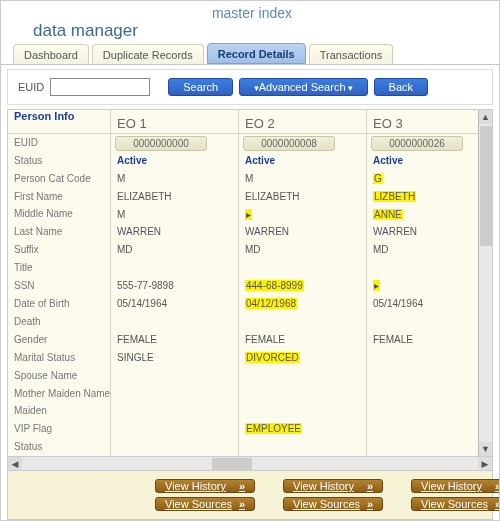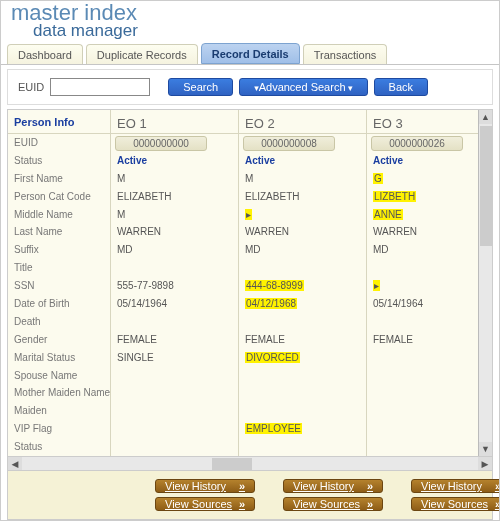--- a/index.html
+++ b/index.html
@@ -9,26 +9,26 @@
     background: #fff;
     width: 500px;
     height: 521px;
     overflow: hidden;
     border: 1px solid #ccc;
     position: relative;
   }
   .logo {
     padding: 3px 6px 4px 10px;
   }
-  .logo-top { color: #5b8ab5; font-size: 22px; font-weight:300; line-height:18px;}
+  .logo-top { color: #5b8ab5; font-size: 14px; font-weight:300; line-height:18px;text-align:center;}
   .logo-bottom { color: #3a6a9a; font-size: 17px; font-weight:500; line-height:17px; margin-left:22px;}
   .tabs {
     display: flex;
     gap: 3px;
-    padding: 0 6px;
+    padding: 0 12px;
     border-bottom: 1px solid #c5c5c5;
     align-items: flex-end;
   }
   .tab {
     background: linear-gradient(#fdfdf0, #f5f3df);
     border: 1px solid #d0cfb8;
     border-bottom: none;
     border-radius: 4px 4px 0 0;
     padding: 4px 10px 3px 10px;
     color: #555;
@@ -91,21 +91,21 @@
   }
   .labels {
     width:103px;
     display:flex;
     flex-direction:column;
     border-right:1px solid #d8d6bf;
   }
   .labels .header {
     color:#1a3ea0;
     font-weight:bold;
-    padding:6px 6px;
+    padding:0 6px;
     border-bottom:1px solid #d8d6bf;
     background:#fcfbee;
     height:24px;
   }
   .row-label {
     color:#777;
     padding:3px 6px;
     height:18px;
     font-size:10px;
     white-space:nowrap;
@@ -213,22 +213,22 @@
   <button class="btn-blue">Back</button>
 </div>
 
 <div class="content">
   <div class="cols">
 
     <div class="labels">
       <div class="header">Person Info</div>
       <div class="row-label">EUID</div>
       <div class="row-label">Status</div>
+      <div class="row-label">Person Cat Code</div>
       <div class="row-label">First Name</div>
-      <div class="row-label">Person Cat Code</div>
       <div class="row-label">Middle Name</div>
       <div class="row-label">Last Name</div>
       <div class="row-label">Suffix</div>
       <div class="row-label">Title</div>
       <div class="row-label">SSN</div>
       <div class="row-label">Date of Birth</div>
       <div class="row-label">Death</div>
       <div class="row-label">Gender</div>
       <div class="row-label">Marital Status</div>
       <div class="row-label">Spouse Name</div>

